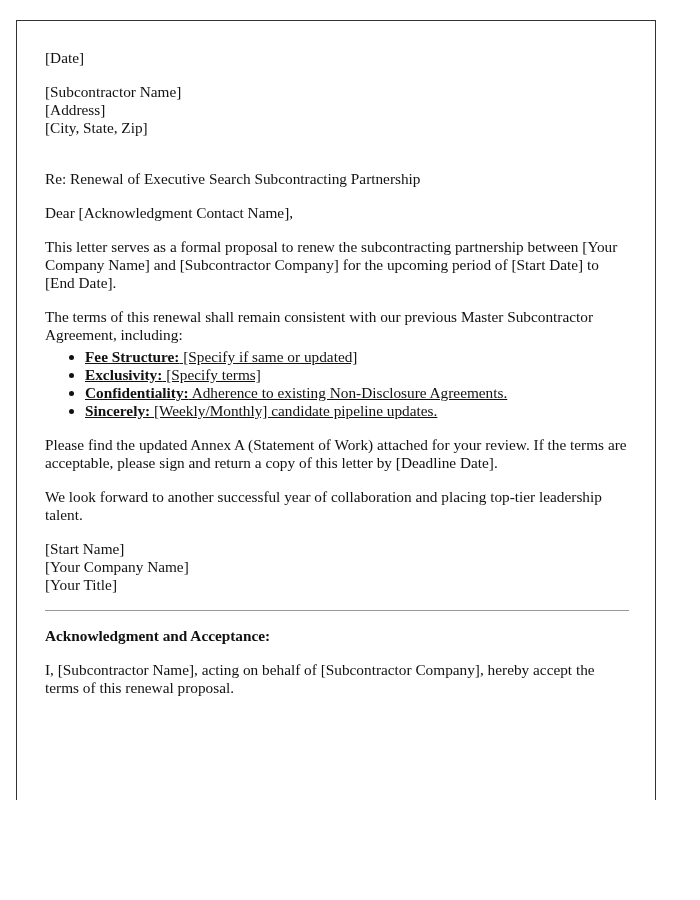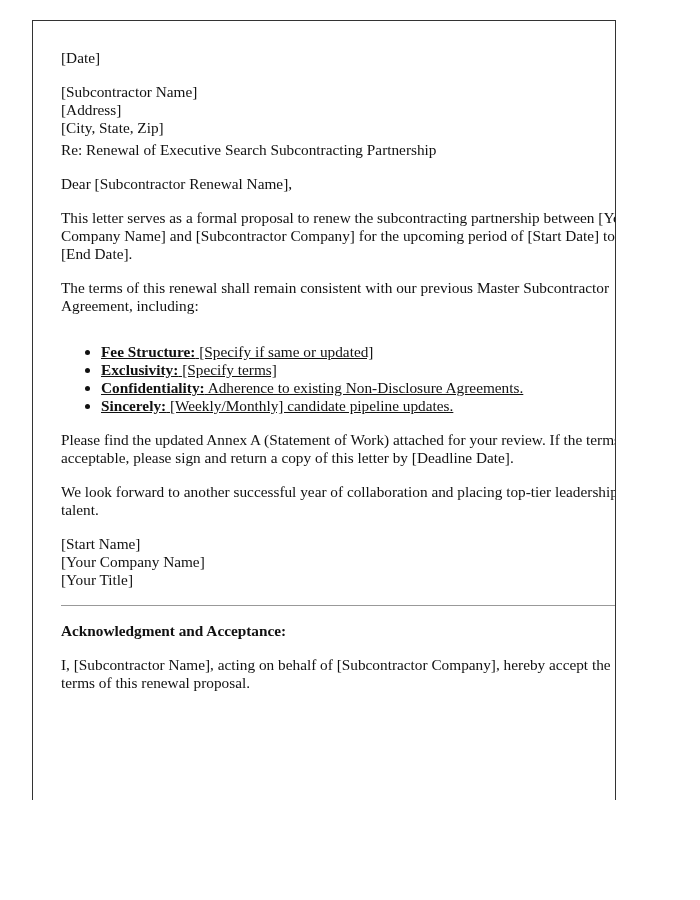--- a/index.html
+++ b/index.html
@@ -1,19 +1,19 @@
 <!DOCTYPE html>
 <html><head>
 <meta charset="utf-8">
 <style>
   html, body { margin: 0; padding: 0; background: #ffffff; }
   body { width: 700px; height: 900px; position: relative; overflow: hidden; }
   .page {
-    position: absolute; left: 32px; top: 20px;
-    width: 584px; height: 780px;
+    position: absolute; left: 16px; top: 20px;
+    width: 640px; height: 780px;
     border: 1px solid #333333; border-bottom: none;
     box-sizing: border-box; overflow: hidden;
     font-family: "Liberation Serif", "DejaVu Serif", serif;
     font-size: 15.3px; line-height: 18px; color: #111111;
   }
   .content { position: absolute; left: 28px; top: 28px; width: 585px; }
   p { margin: 0 0 16px 0; }
   .addr div { line-height: 18px; }
   ul { margin: 0 0 16px 0; padding-left: 40px; text-decoration: underline; }
   li { line-height: 18px; }
@@ -21,31 +21,31 @@
   hr.sep { border: none; border-top: 1px solid #999999; margin: 8px 0 16px 0; width: 584px; }
   .ack-title { font-weight: bold; }
 </style>
 </head>
 <body>
 
 <div class="page">
   <div class="content">
     <p>[Date]</p>
 
-    <div class="addr" style="margin-bottom:4px;">
+    <div class="addr" style="margin-bottom:33px;">
       <div>[Subcontractor Name]</div>
       <div>[Address]</div>
       <div>[City, State, Zip]</div>
     </div>
 
     <p>Re: Renewal of Executive Search Subcontracting Partnership</p>
-    <p>Dear [Subcontractor Renewal Name],</p>
+    <p>Dear [Acknowledgment Contact Name],</p>
 
     <p>This letter serves as a formal proposal to renew the subcontracting partnership between [Your Company Name] and [Subcontractor Company] for the upcoming period of [Start Date] to [End Date].</p>
-    <p style="margin-bottom:28px;">The terms of this renewal shall remain consistent with our previous Master Subcontractor Agreement, including:</p>
+    <p style="margin-bottom:4px;">The terms of this renewal shall remain consistent with our previous Master Subcontractor Agreement, including:</p>
 
     <ul>
       <li><b>Fee Structure:</b><span> [Specify if same or updated]</span></li>
       <li><b>Exclusivity:</b><span> [Specify terms]</span></li>
       <li><b>Confidentiality:</b><span> Adherence to existing Non-Disclosure Agreements.</span></li>
       <li><b>Sincerely:</b><span> [Weekly/Monthly] candidate pipeline updates.</span></li>
     </ul>
 
     <p>Please find the updated Annex A (Statement of Work) attached for your review. If the terms are acceptable, please sign and return a copy of this letter by [Deadline Date].</p>
     <p>We look forward to another successful year of collaboration and placing top-tier leadership talent.</p>

